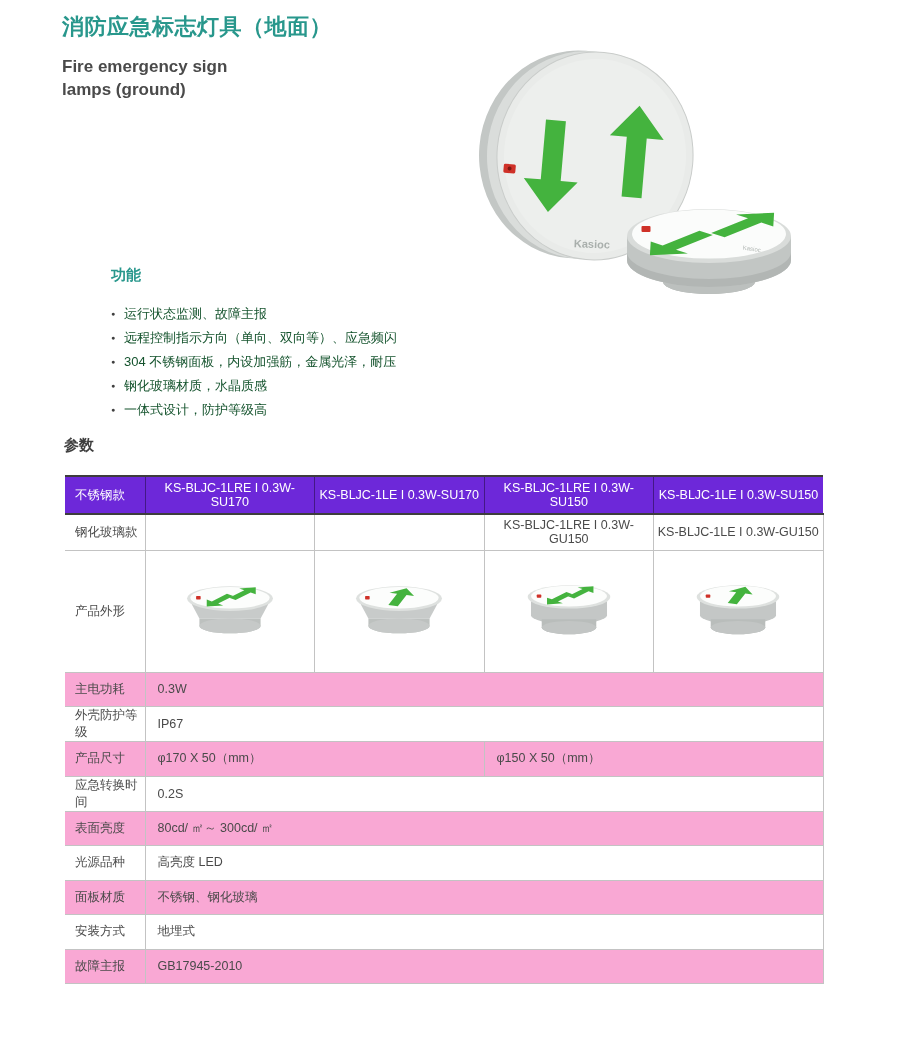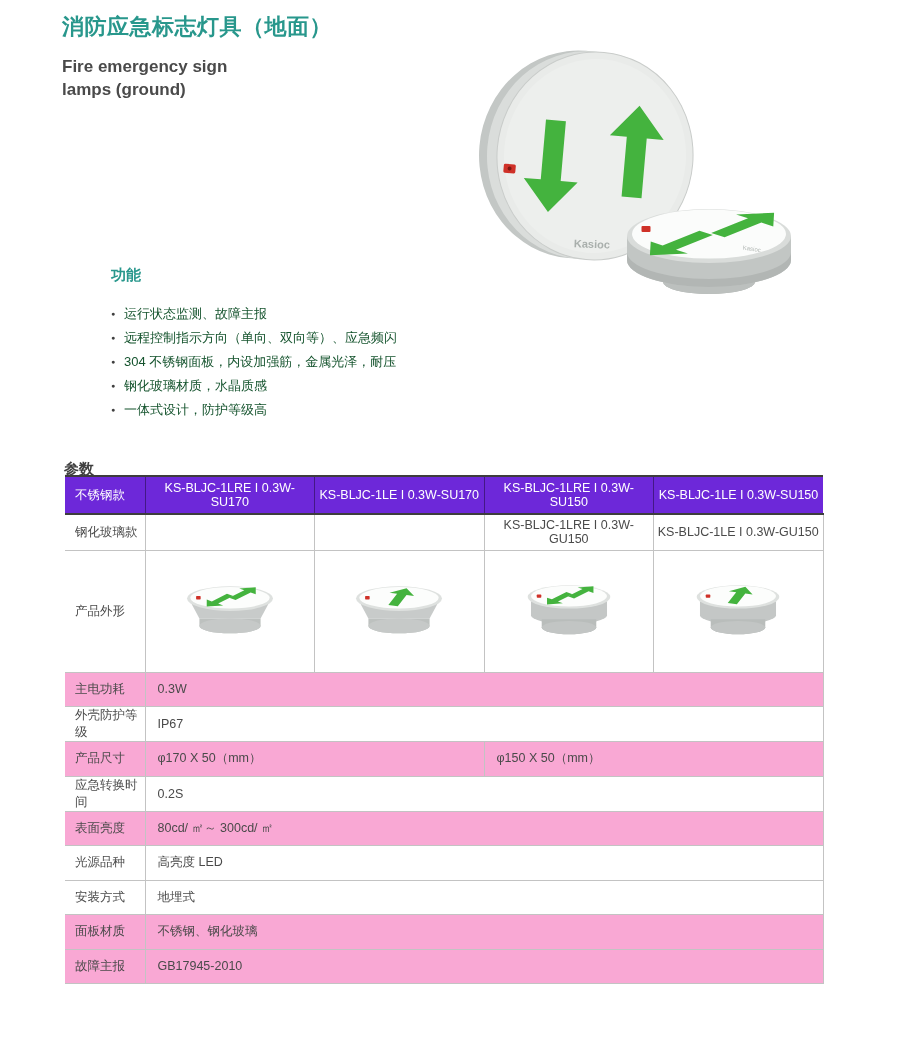--- a/index.html
+++ b/index.html
@@ -25,21 +25,21 @@
   .features ul { margin-top:17px; list-style:none; }
   .features li {
     font-size:13px; color:#14532d; line-height:24px;
     position:relative; padding-left:13px;
   }
   .features li::before {
     content:"●"; position:absolute; left:0; top:0;
     font-size:7px; line-height:24px; color:#3f3f3f;
   }
 
-  .params-heading { position:absolute; left:64px; top:460px; }
+  .params-heading { position:absolute; left:64px; top:436px; }
 
   table.param-table {
     position:absolute; left:65px; top:475px; width:758px;
     border-collapse:collapse; table-layout:fixed;
   }
   .param-table td { font-size:12.5px; color:#4a4a4a; vertical-align:middle; }
 
   tr.head-row td {
     background:#6d28d9; color:#ffffff; height:38px;
     border-top:2px solid #3d3d3d; border-bottom:2px solid #3d3d3d;
@@ -260,26 +260,26 @@
     <td class="val" colspan="4">0.2S</td>
   </tr>
   <tr class="spec-row alt">
     <td class="lbl">表面亮度</td>
     <td class="val" colspan="4">80cd/ ㎡～ 300cd/ ㎡</td>
   </tr>
   <tr class="spec-row">
     <td class="lbl">光源品种</td>
     <td class="val" colspan="4">高亮度 LED</td>
   </tr>
+  <tr class="spec-row alt">
+    <td class="lbl">面板材质</td>
+    <td class="val" colspan="4">不锈钢、钢化玻璃</td>
+  </tr>
   <tr class="spec-row">
     <td class="lbl">安装方式</td>
     <td class="val" colspan="4">地埋式</td>
   </tr>
   <tr class="spec-row alt">
-    <td class="lbl">面板材质</td>
-    <td class="val" colspan="4">不锈钢、钢化玻璃</td>
-  </tr>
-  <tr class="spec-row alt">
     <td class="lbl">故障主报</td>
     <td class="val" colspan="4">GB17945-2010</td>
   </tr>
 </tbody>
   </table>
 
 </body></html>

